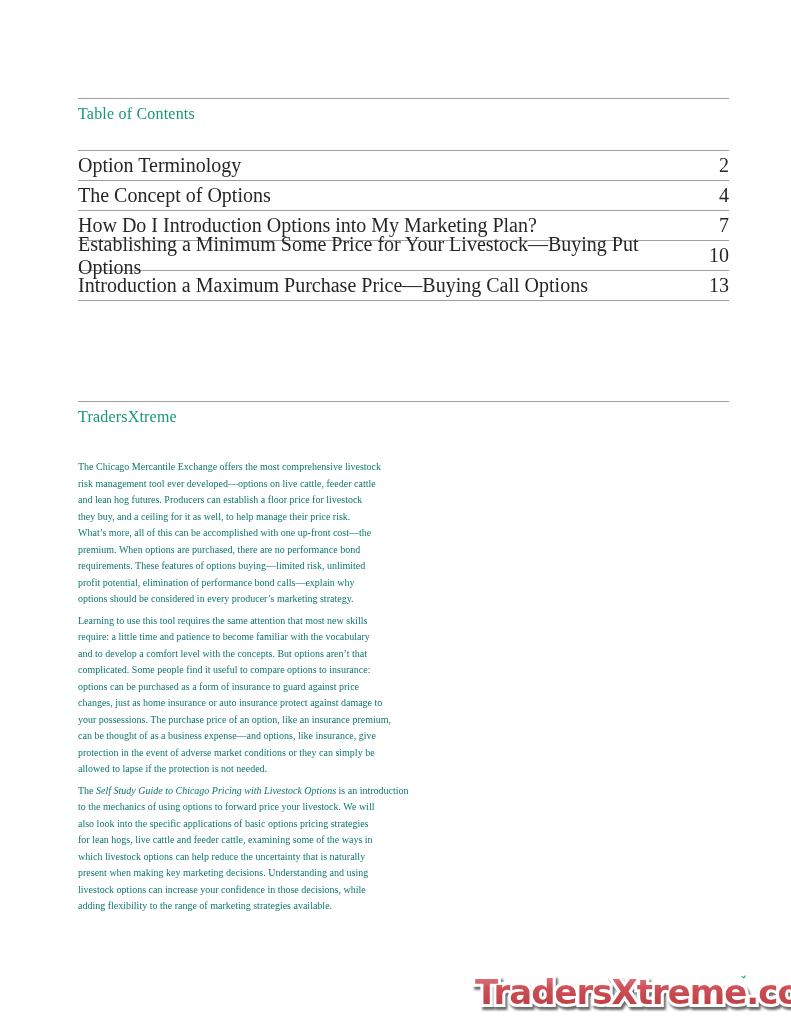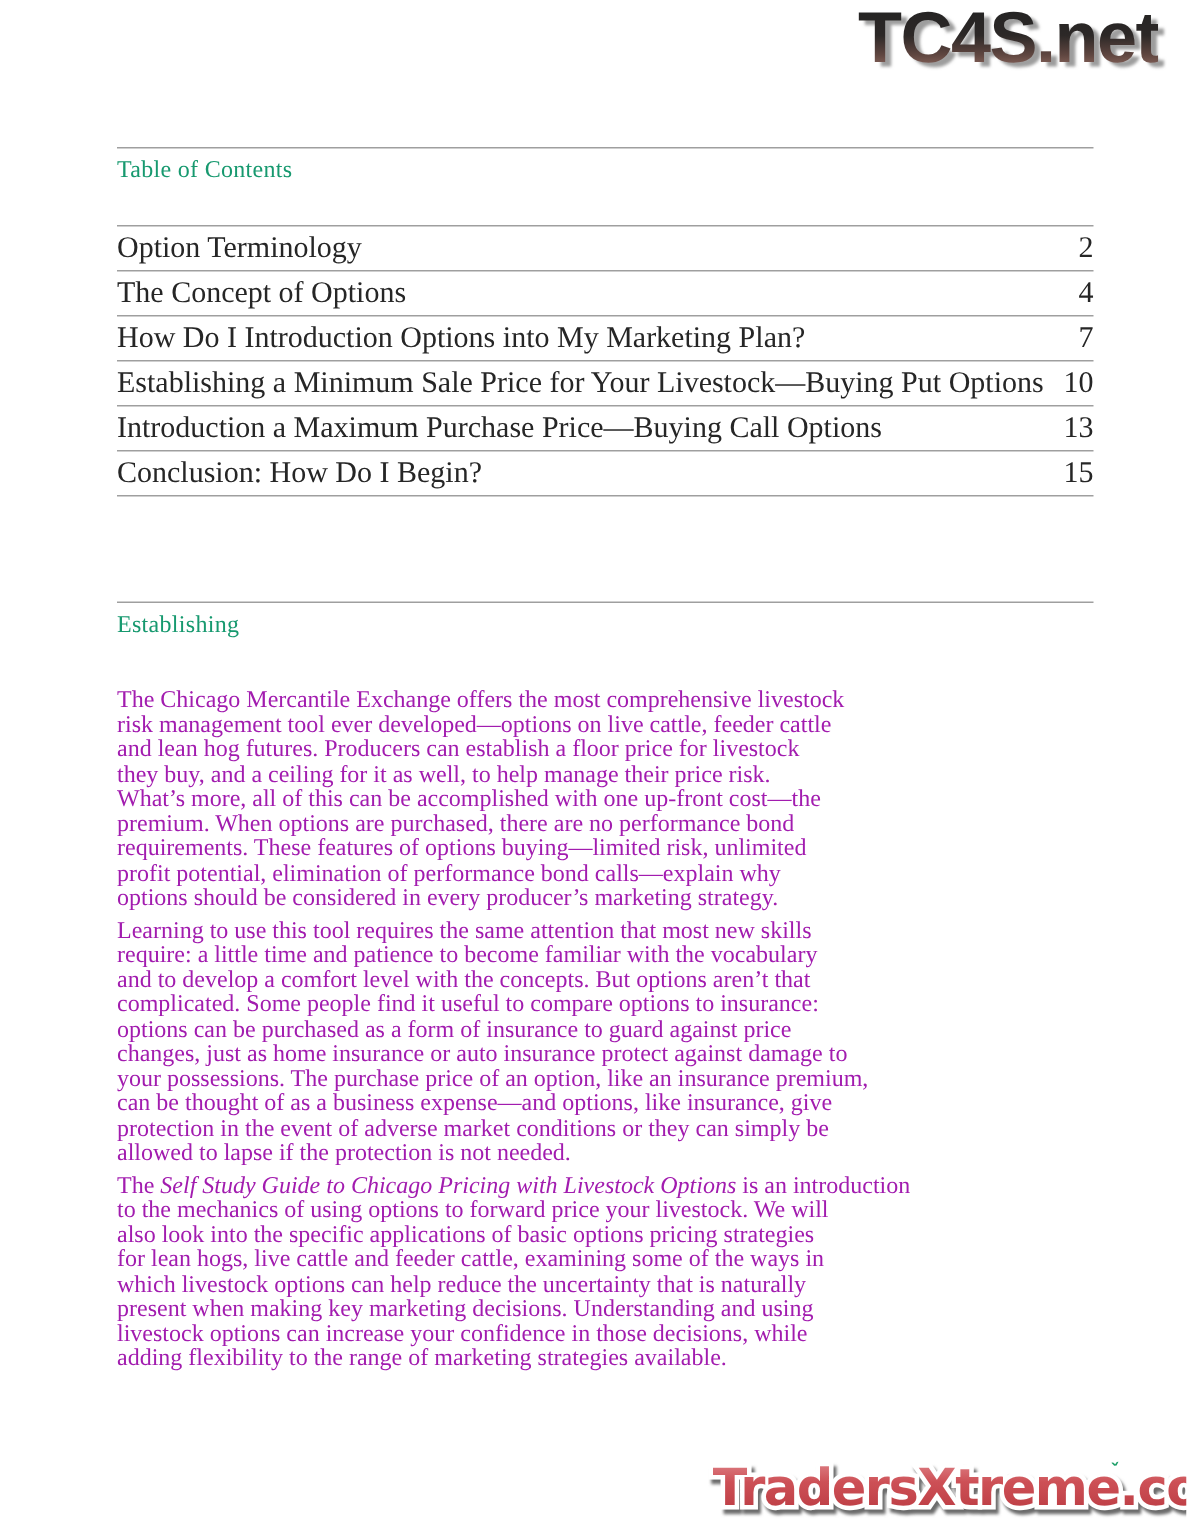--- a/index.html
+++ b/index.html
@@ -78,23 +78,23 @@
     width: 651px;
     border-top: 1px solid #9f9f9f;
   }
   .body-text {
     margin-top: 30px;
     width: 520px;
   }
   .para {
     margin: 0 0 5px;
     font-family: "Liberation Serif", serif;
-    font-size: 16px;
+    font-size: 10px;
     line-height: 16.5px;
-    color: #a21caf;
+    color: #0f766e;
     white-space: pre;
   }
   .para em { font-style: italic; }
 
   
   .dlsub {
     position: absolute;
     left: 257px;
     top: 486px;
     width: 285px;
@@ -162,56 +162,49 @@
     font-size: 13px;
     color: #1fa06a;
     transform: rotate(-8deg);
   }
 </style>
 </head>
 <body>
 
 <div class="page">
 
-  <div class="tc4s">
-    <span class="fill">TC4S.net</span>
-  </div>
 
   <section class="toc">
     <h2 class="section-heading">Table of Contents</h2>
     <ol>
       <li>
         <span class="t">Option Terminology</span>
         <span class="pg">2</span>
       </li>
       <li>
         <span class="t">The Concept of Options</span>
         <span class="pg">4</span>
       </li>
       <li>
         <span class="t">How Do I Introduction Options into My Marketing Plan?</span>
         <span class="pg">7</span>
       </li>
       <li>
-        <span class="t">Establishing a Minimum Sale Price for Your Livestock—Buying Put Options</span>
+        <span class="t">Establishing a Minimum Some Price for Your Livestock—Buying Put Options</span>
         <span class="pg">10</span>
       </li>
       <li>
         <span class="t">Introduction a Maximum Purchase Price—Buying Call Options</span>
         <span class="pg">13</span>
       </li>
-      <li>
-        <span class="t">Conclusion: How Do I Begin?</span>
-        <span class="pg">15</span>
-      </li>
     </ol>
   </section>
 
   <section class="intro">
-    <h2 class="section-heading">Establishing</h2>
+    <h2 class="section-heading">TradersXtreme</h2>
     <div class="body-text">
       <p class="para">The Chicago Mercantile Exchange offers the most comprehensive livestock
 risk management tool ever developed—options on live cattle, feeder cattle
 and lean hog futures. Producers can establish a floor price for livestock
 they buy, and a ceiling for it as well, to help manage their price risk.
 What’s more, all of this can be accomplished with one up-front cost—the
 premium. When options are purchased, there are no performance bond
 requirements. These features of options buying—limited risk, unlimited
 profit potential, elimination of performance bond calls—explain why
 options should be considered in every producer’s marketing strategy.</p>

